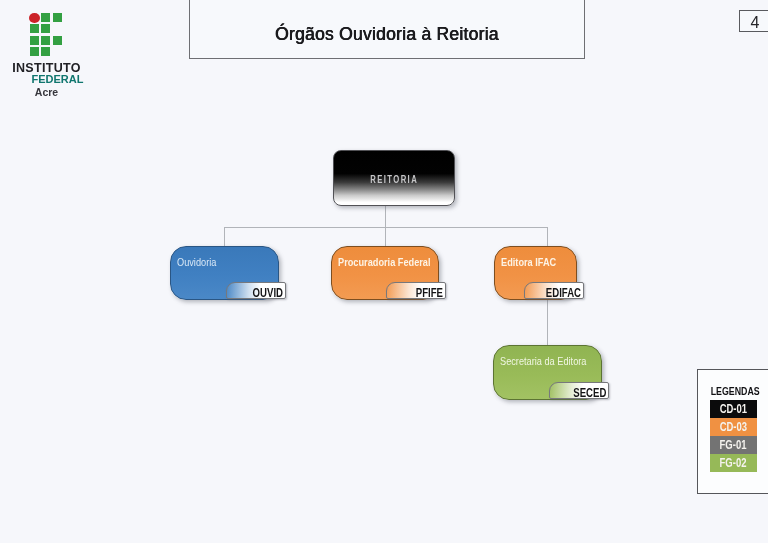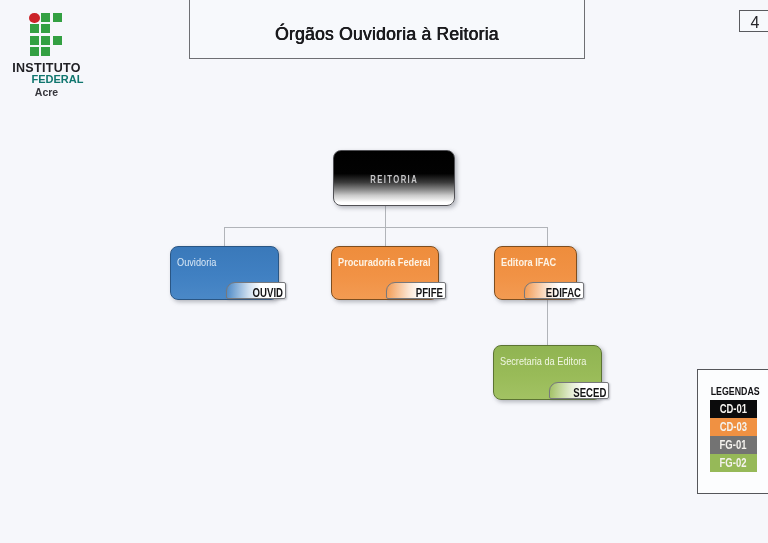--- a/index.html
+++ b/index.html
@@ -36,21 +36,21 @@
                 text-shadow: 0.3px 0 currentColor, -0.3px 0 currentColor; }
   .page-num-box { position: absolute; left: 739px; top: 10px; width: 44px; height: 21.5px;
                   border: 1px solid #595a5e; background: #f7f9fc; }
   .page-num-text { position: absolute; left: 741px; top: 13.5px; width: 28px; text-align: center;
                    font-size: 16px; color: #26262a; }
 
   
   .conn { position: absolute; background: #b1b4b9; }
 
   
-  .node { position: absolute; border-radius: 8px; box-shadow: 2px 2px 4px rgba(96,100,110,0.45); }
+  .node { position: absolute; border-radius: 16px; box-shadow: 2px 2px 4px rgba(96,100,110,0.45); }
   .node-label { position: absolute; left: 6px; top: 9px; font-size: 11.5px; }
   .root-node { left: 333px; top: 150px; width: 122px; height: 56px; border-radius: 8px;
                border: 1px solid #515155;
                background: linear-gradient(180deg, #000 0%, #020202 42%, #3a3a3a 58%, #8a8a8a 72%, #c9c9c9 82%, #fff 95%); }
   .root-label { position: absolute; left: 0; top: 22px; width: 100%; text-align: center;
                 font-size: 11px; font-weight: bold; color: #c6c6c8; }
   .root-label .cond-c { letter-spacing: 2px; transform: scaleX(0.70); }
   .node-blue  { background: linear-gradient(180deg, #3a79ba 0%, #4080c2 55%, #4a88c7 100%); border: 1px solid #2a5684; }
   .node-blue  .node-label { color: #d9e8f6; }
   .node-orange{ background: linear-gradient(180deg, #ee8d3c 0%, #f19245 55%, #f39b52 100%); border: 1px solid #7d4e20; }

